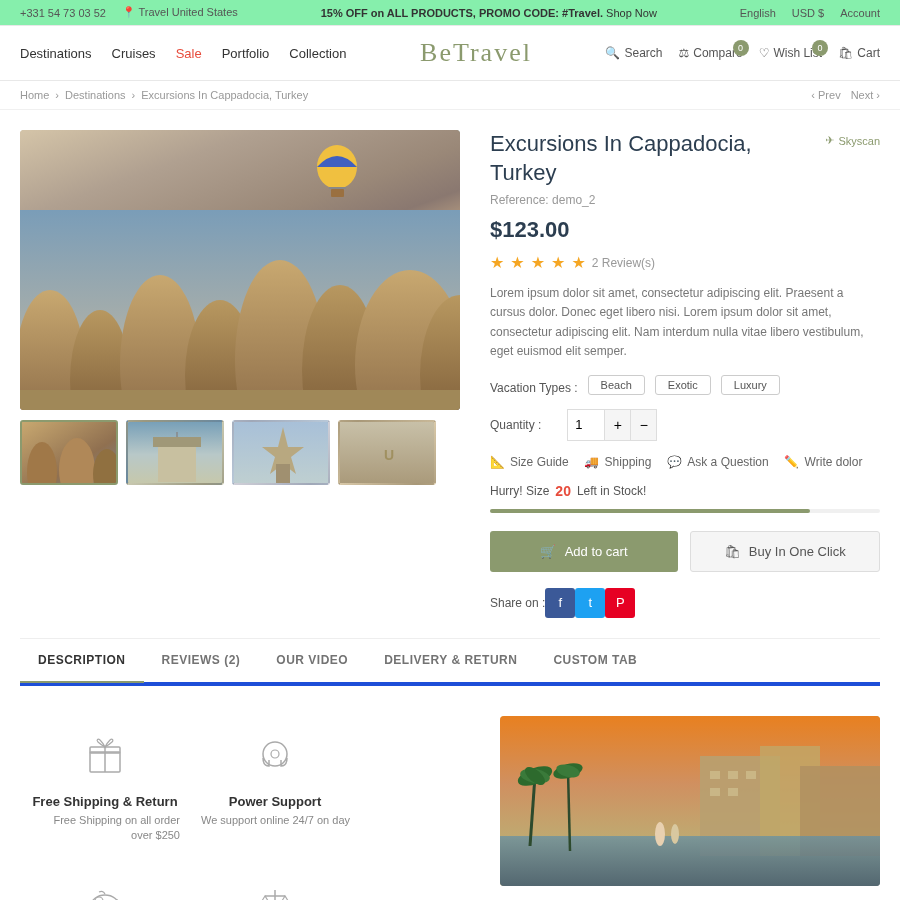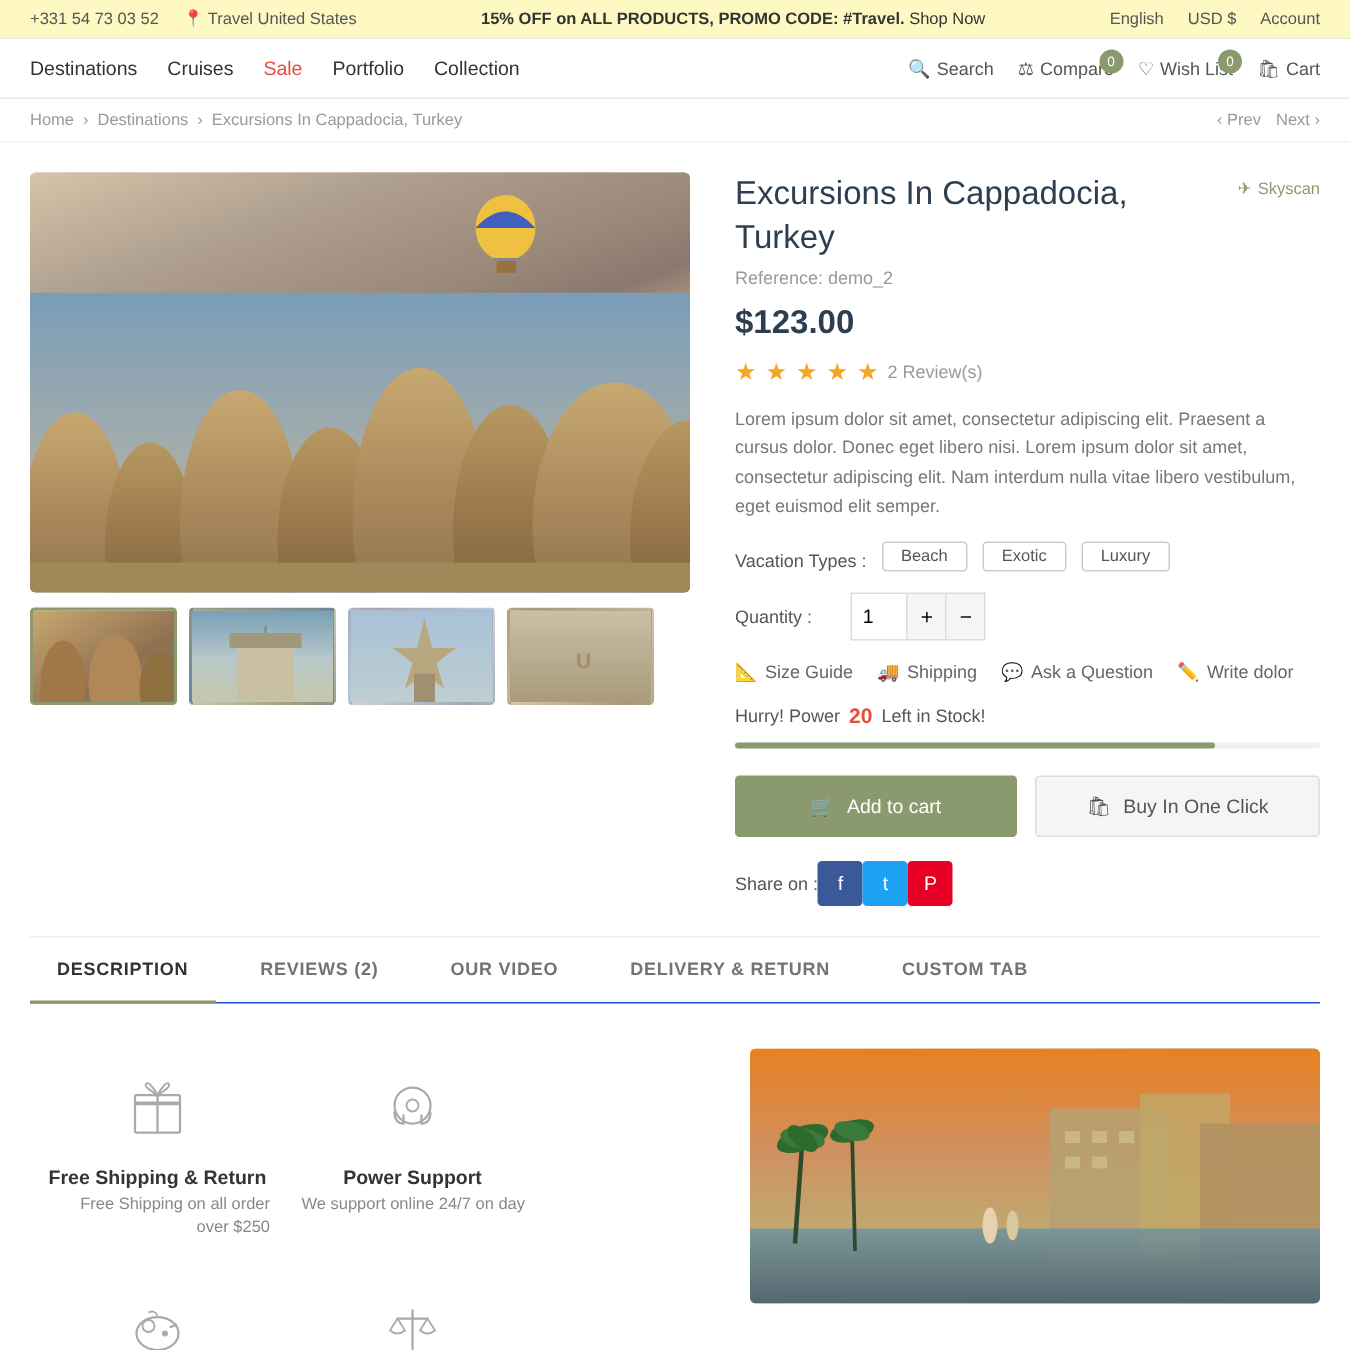--- a/index.html
+++ b/index.html
@@ -1,20 +1,20 @@
 <!DOCTYPE html>
 <html><head>
   <meta charset="utf-8">
   <style>
     * { box-sizing: border-box; margin: 0; padding: 0; }
     body { font-family: Arial, sans-serif; font-size: 13px; color: #333; background: #fff; width: 900px; }
 
     
     .top-bar {
-      background: #fef9c3;
+      background: #86efac;
       padding: 6px 20px;
       display: flex;
       justify-content: space-between;
       align-items: center;
       font-size: 11px;
       color: #555;
       border-bottom: 1px solid #e8e8e8;
     }
     .top-bar-left { display: flex; gap: 16px; align-items: center; }
     .top-bar-center { color: #333; font-size: 11px; }
@@ -172,21 +172,21 @@
     }
     .social-fb { background: #3b5998; }
     .social-tw { background: #1da1f2; }
     .social-pin { background: #e60023; }
 
     
     .product-tabs {
       border-top: 1px solid #eee;
       margin: 0 20px;
     }
-    .tabs-nav { display: flex; gap: 12px; border-bottom: 1px solid #1d4ed8; align-items: center; }
+    .tabs-nav { display: flex; gap: 0; border-bottom: 4px solid #1d4ed8; align-items: center; }
     .tab-item {
       padding: 14px 18px;
       font-size: 12px;
       font-weight: 600;
       color: #737373;
       cursor: pointer;
       letter-spacing: 0.5px;
       text-transform: uppercase;
       border-bottom: 2px solid transparent;
       margin-bottom: -1px;
@@ -234,20 +234,21 @@
 </div>
 
 <div class="header">
   <nav class="nav-left">
     <a>Destinations</a>
     <a>Cruises</a>
     <a class="sale">Sale</a>
     <a>Portfolio</a>
     <a>Collection</a>
   </nav>
+  <div class="logo">BeTravel</div>
   <div class="nav-right">
     <div class="nav-right-item">
       <span>🔍</span>
       <span>Search</span>
     </div>
     <div class="nav-right-item" style="position:relative;">
       <span>⚖</span>
       <span>Compare</span>
       <span class="badge">0</span>
     </div>
@@ -423,21 +424,21 @@
       <a class="action-link">
         <span>💬</span>
         <span>Ask a Question</span>
       </a>
       <a class="action-link">
         <span>✏️</span>
         <span>Write dolor</span>
       </a>
     </div>
     <div class="stock-info">
-      <span>Hurry! Power</span>
+      <span>Hurry! Size</span>
       <span class="stock-count">20</span>
       <span>Left in Stock!</span>
     </div>
     <div class="progress-bar">
       <div class="progress-fill"></div>
     </div>
     <div class="add-to-cart-row">
       <button class="btn-add-cart">
         <span>🛒</span>
         <span>Add to cart</span>

